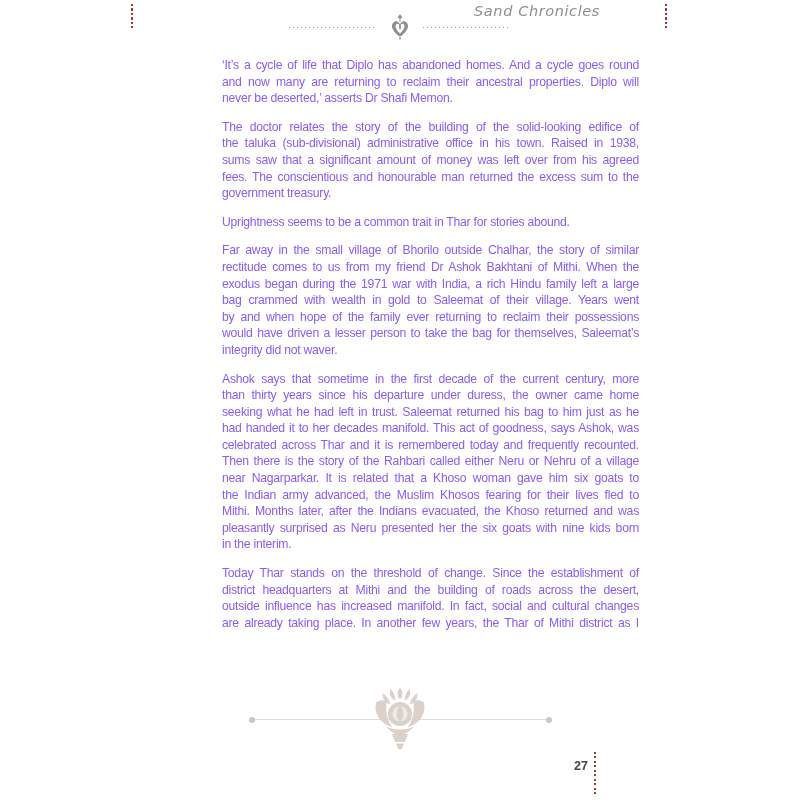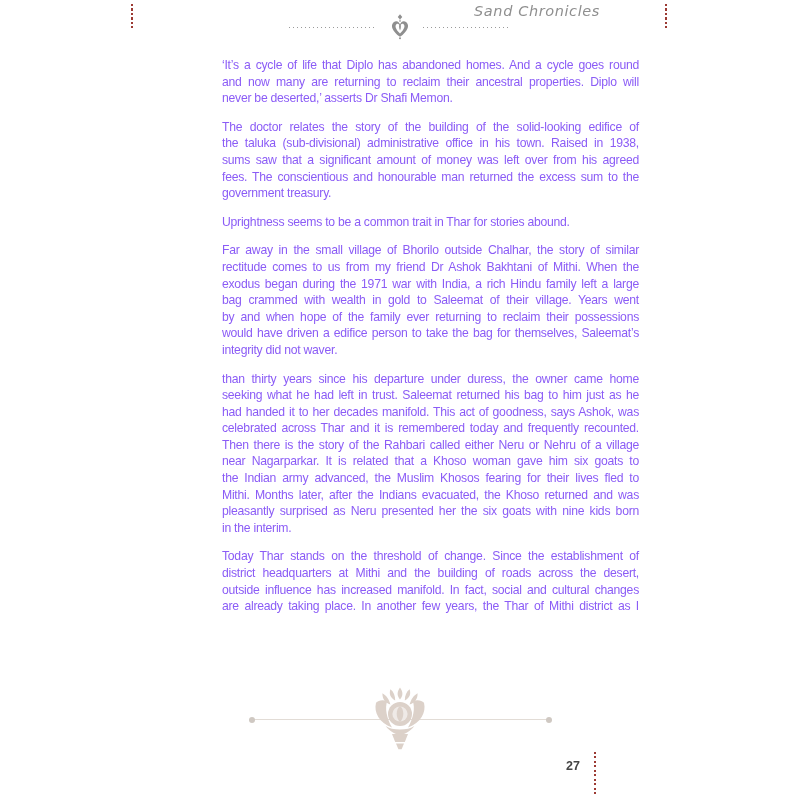--- a/index.html
+++ b/index.html
@@ -48,21 +48,21 @@
 
   
   .foot-line { position:absolute; left:252px; top:719px; width:297px; height:1px; background:#e2dcd6; }
   .foot-dot  { position:absolute; top:716.5px; width:6px; height:6px; border-radius:50%; background:#cfc8c2; }
   .foot-dot.l { left:249px; } .foot-dot.r { left:546px; }
   .lotus { position:absolute; left:360px; top:684px; width:80px; height:76px; color:#dcd1c9; }
 
   
   .pg-num {
     position:absolute; left:558px; top:759px; width:30px;
-    text-align:center; font-size:12.5px; font-weight:700; color:#454545;
+    text-align:right; font-size:12.5px; font-weight:700; color:#454545;
     letter-spacing:0;
   }
 </style>
 </head>
 <body>
 
 <div class="page">
 
   <div class="hdr">
     <div class="hdr-title">Sand Chronicles</div>
@@ -98,24 +98,25 @@
       </div>
       <div class="para">
         <div class="line last">Uprightness seems to be a common trait in Thar for stories abound.</div>
       </div>
       <div class="para">
         <div class="line">Far away in the small village of Bhorilo outside Chalhar, the story of similar</div>
         <div class="line">rectitude comes to us from my friend Dr Ashok Bakhtani of Mithi. When the</div>
         <div class="line">exodus began during the 1971 war with India, a rich Hindu family left a large</div>
         <div class="line">bag crammed with wealth in gold to Saleemat of their village. Years went</div>
         <div class="line">by and when hope of the family ever returning to reclaim their possessions</div>
-        <div class="line">would have driven a edifice person to take the bag for themselves, Saleemat’s</div>
+        <div class="line">would have driven a lesser person to take the bag for themselves, Saleemat’s</div>
         <div class="line last">integrity did not waver.</div>
       </div>
       <div class="para">
+        <div class="line">Ashok says that sometime in the first decade of the current century, more</div>
         <div class="line">than thirty years since his departure under duress, the owner came home</div>
         <div class="line">seeking what he had left in trust. Saleemat returned his bag to him just as he</div>
         <div class="line">had handed it to her decades manifold. This act of goodness, says Ashok, was</div>
         <div class="line">celebrated across Thar and it is remembered today and frequently recounted.</div>
         <div class="line">Then there is the story of the Rahbari called either Neru or Nehru of a village</div>
         <div class="line">near Nagarparkar. It is related that a Khoso woman gave him six goats to</div>
         <div class="line">the Indian army advanced, the Muslim Khosos fearing for their lives fled to</div>
         <div class="line">Mithi. Months later, after the Indians evacuated, the Khoso returned and was</div>
         <div class="line">pleasantly surprised as Neru presented her the six goats with nine kids born</div>
         <div class="line last">in the interim.</div>

